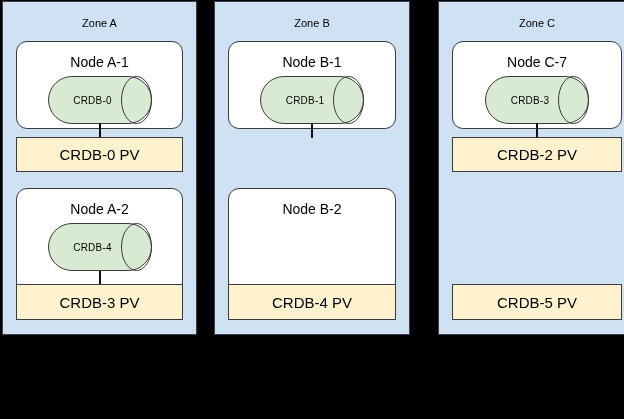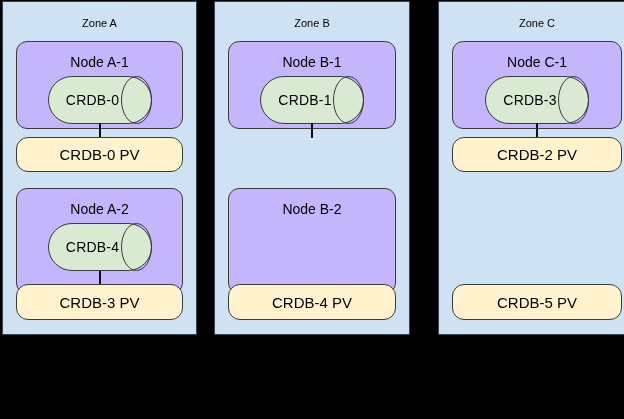--- a/index.html
+++ b/index.html
@@ -26,21 +26,21 @@
   .zone-label {
     position: absolute;
     top: 13px; left: 0; right: 0;
     text-align: center;
     font-size: 11px;
     line-height: 16px;
   }
   .node {
     position: absolute;
     left: 13px; right: 13px;
-    background: #c4b5fd;
+    background: #ffffff;
     border: 1px solid #3b3b3b;
     border-radius: 11px;
     box-sizing: border-box;
   }
   .node.row1 { top: 39px;  height: 88px; }
   .node.row2 { top: 186px; height: 106px; }
   .node-label {
     position: absolute;
     top: 12px; left: 0; right: 0;
     text-align: center;
@@ -56,29 +56,29 @@
     height: 48px;
   }
   .cylinder svg { display: block; width: 104px; height: 48px; }
   .cylinder-label {
     position: absolute;
     top: 0; left: 0;
     width: 90px; height: 48px;
     display: flex;
     align-items: center;
     justify-content: center;
-    font-size: 14px;
+    font-size: 10px;
     letter-spacing: 0.2px;
   }
   .pv {
     position: absolute;
     left: 13px; right: 13px;
     background: #fff2cc;
     border: 1px solid #3b3b3b;
-    border-radius: 12px;
+    border-radius: 0;
     box-sizing: border-box;
     display: flex;
     align-items: center;
     justify-content: center;
     font-size: 15px;
   }
   .pv.row1 { top: 135px; height: 35px; }
   .pv.row2 { top: 282px; height: 36px; }
   .connector {
     position: absolute;
@@ -149,21 +149,21 @@
     </div>
     <div class="pv row2">
       <span>CRDB-4 PV</span>
     </div>
   </div>
 
   <div class="zone" id="zone-c">
     <div class="zone-label">Zone C</div>
 
     <div class="node row1">
-      <div class="node-label">Node C-1</div>
+      <div class="node-label">Node C-7</div>
       <div class="cylinder">
         <svg viewBox="0 0 104 48">
           <rect x="0.5" y="0.5" width="103" height="47" rx="23.5" ry="23.5" fill="#d9ead3" stroke="#3b3b3b" stroke-width="1"></rect>
           <ellipse cx="88.5" cy="24" rx="15" ry="23.5" fill="none" stroke="#3b3b3b" stroke-width="1"></ellipse>
         </svg>
         <span class="cylinder-label">CRDB-3</span>
       </div>
     </div>
     <div class="connector row1"></div>
     <div class="pv row1">

